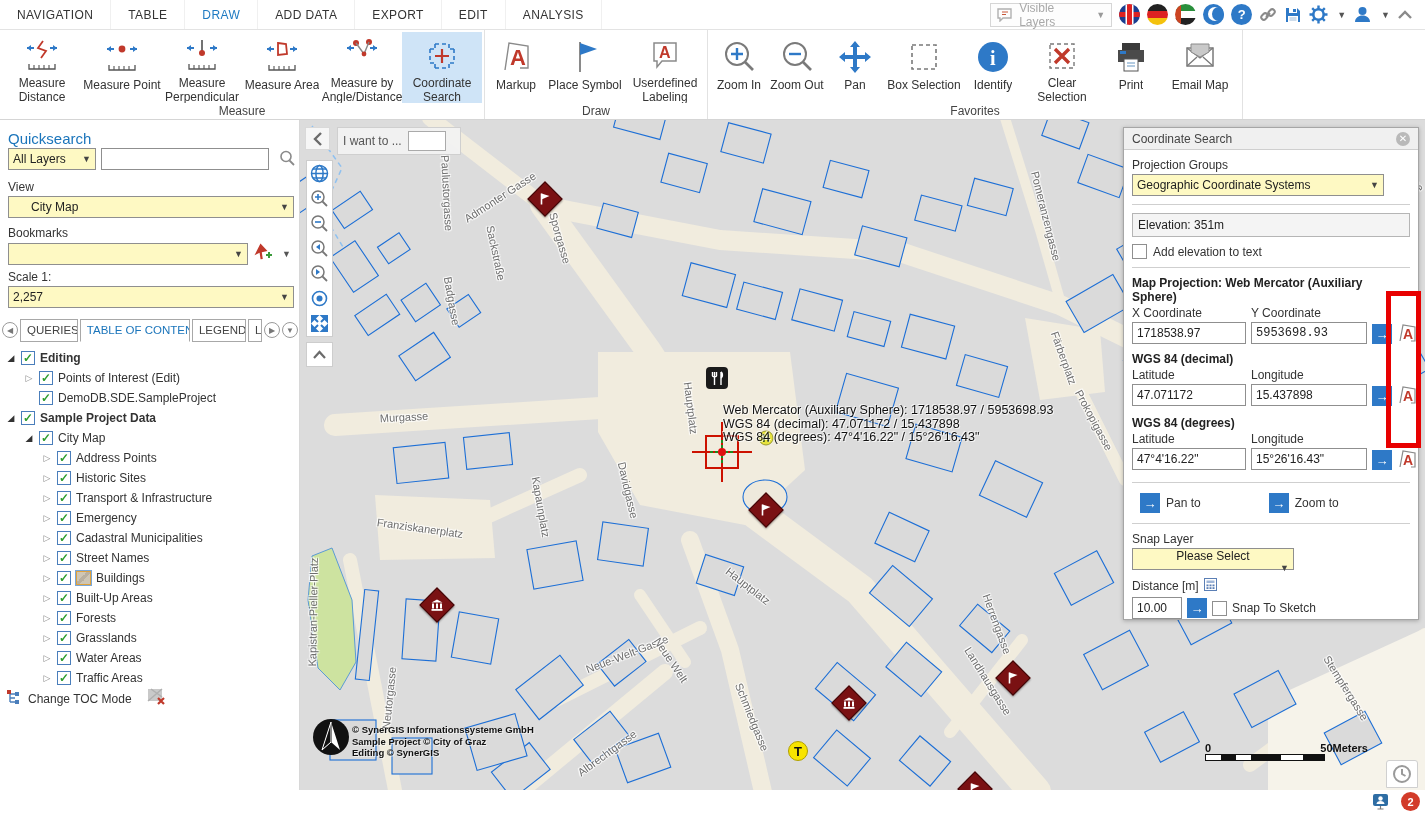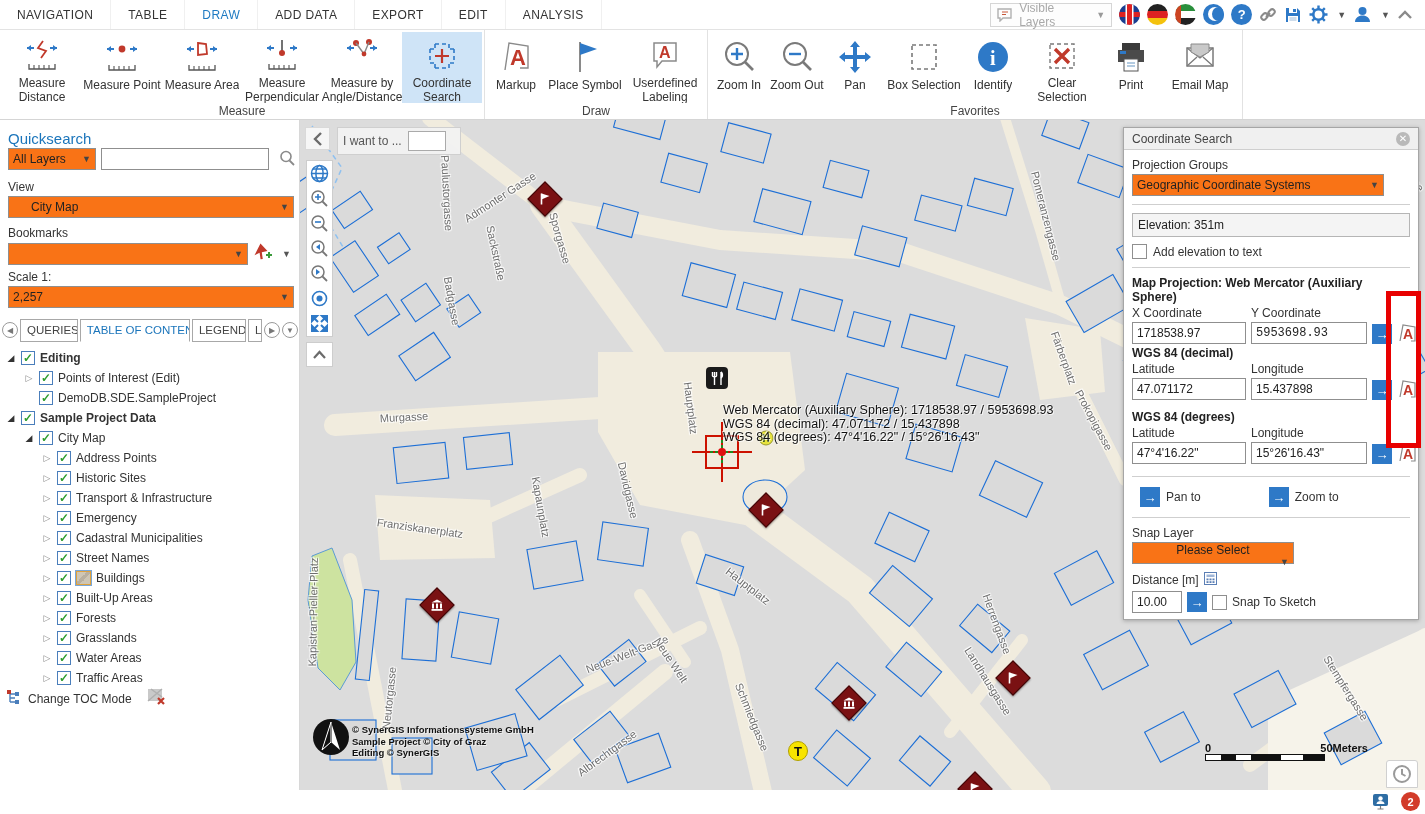--- a/index.html
+++ b/index.html
@@ -40,21 +40,21 @@
     cursor:default; overflow:hidden; }
   .rbtn.narrow { width:58px; }
   .rbtn .ric { height:38px; display:flex; align-items:center; justify-content:center; }
   .rbtn .rlabel { text-align:center; line-height:14px; font-size:12px; color:#333; max-height:28px; overflow:hidden; }
   .rbtn.active { background:#cfe4f7; }
 
   
   #sidebar { position:absolute; left:0; top:120px; width:300px; height:670px; background:#fff; border-right:1px solid #d8d8d8; }
   #qs-title { position:absolute; left:8px; top:10px; color:#1b75bb; font-size:15px; }
   .sb-row { position:absolute; display:flex; align-items:center; }
-  .sel { border:1px solid #8f8f8f; background:#f97316; height:22px; display:flex; align-items:center;
+  .sel { border:1px solid #8f8f8f; background:#fef9c3; height:22px; display:flex; align-items:center;
     padding:0 4px; position:relative; color:#222; }
   .sel .sel-caret { margin-left:auto; font-size:9px; color:#444; padding-left:6px; }
   .txt-input { border:1px solid #8f8f8f; background:#fff; height:22px; font-family:inherit; font-size:12px; padding:0 4px; color:#222; }
   .sb-label { color:#333; }
   #toc-tabs { position:absolute; left:2px; top:198px; width:296px; height:24px; display:flex; align-items:center; gap:2px; }
   .tab { border:1px solid #a8a8a8; background:#fff; height:23px; display:flex; align-items:center;
     padding:0 6px; font-size:11.5px; color:#444; white-space:nowrap; overflow:hidden; }
   .tab.active { color:#1b75bb; border-bottom-color:#fff; }
   .tab-nav { width:16px; height:16px; border-radius:50%; border:1px solid #9a9a9a; color:#777; font-size:8px;
     display:flex; align-items:center; justify-content:center; flex:0 0 auto; background:#fff; }
@@ -235,39 +235,39 @@
             <path d="M9 26v4M14 26v4M19 26v4M24 26v4" stroke="#555" stroke-width="1.1"></path>
           </svg>
         </span>
     <span class="rlabel">Measure Point</span>
       </div>
       <div class="rbtn">
         <span class="ric">
           <svg width="34" height="34" viewBox="0 0 34 34">
             <path d="M2 9h7M25 9h7" stroke="#2e79c7" stroke-width="1.8"></path>
             <path d="M2 9l4-3v6zM32 9l-4-3v6z" fill="#2e79c7"></path>
-            <path d="M13 3l8 1 1 10-9 1z" fill="none" stroke="#c0392b" stroke-width="1.8"></path>
-            <path d="M4 25v5h26v-5" fill="none" stroke="#555" stroke-width="1.3"></path>
-            <path d="M9 26v4M14 26v4M19 26v4M24 26v4" stroke="#555" stroke-width="1.1"></path>
-          </svg>
-        </span>
-    <span class="rlabel">Measure Area</span>
-      </div>
-      <div class="rbtn">
-        <span class="ric">
-          <svg width="34" height="34" viewBox="0 0 34 34">
-            <path d="M2 9h7M25 9h7" stroke="#2e79c7" stroke-width="1.8"></path>
-            <path d="M2 9l4-3v6zM32 9l-4-3v6z" fill="#2e79c7"></path>
             <path d="M17 1v15" stroke="#444" stroke-width="1.5"></path>
             <circle cx="17" cy="14" r="3" fill="#c0392b"></circle>
             <path d="M4 25v5h26v-5" fill="none" stroke="#555" stroke-width="1.3"></path>
             <path d="M9 26v4M14 26v4M19 26v4M24 26v4" stroke="#555" stroke-width="1.1"></path>
           </svg>
         </span>
     <span class="rlabel">Measure Perpendicular</span>
+      </div>
+      <div class="rbtn">
+        <span class="ric">
+          <svg width="34" height="34" viewBox="0 0 34 34">
+            <path d="M2 9h7M25 9h7" stroke="#2e79c7" stroke-width="1.8"></path>
+            <path d="M2 9l4-3v6zM32 9l-4-3v6z" fill="#2e79c7"></path>
+            <path d="M13 3l8 1 1 10-9 1z" fill="none" stroke="#c0392b" stroke-width="1.8"></path>
+            <path d="M4 25v5h26v-5" fill="none" stroke="#555" stroke-width="1.3"></path>
+            <path d="M9 26v4M14 26v4M19 26v4M24 26v4" stroke="#555" stroke-width="1.1"></path>
+          </svg>
+        </span>
+    <span class="rlabel">Measure Area</span>
       </div>
       <div class="rbtn">
         <span class="ric">
           <svg width="34" height="34" viewBox="0 0 34 34">
             <path d="M2 9h7M25 9h7" stroke="#2e79c7" stroke-width="1.8"></path>
             <path d="M2 9l4-3v6zM32 9l-4-3v6z" fill="#2e79c7"></path>
             <circle cx="11" cy="4" r="3" fill="#c0392b"></circle>
             <circle cx="24" cy="3" r="3" fill="#c0392b"></circle>
             <path d="M11 4l8 11 5-12" fill="none" stroke="#888" stroke-width="1.4"></path>
             <circle cx="19" cy="15" r="2.4" fill="#c0392b"></circle>
@@ -931,21 +931,21 @@
         <input class="txt-input" style="width: 116px; font-family: Liberation Mono, monospace;" value="5953698.93">
       </div>
       <span class="blue-btn">→</span>
       <span class="a-icon">
         <svg width="22" height="22" viewBox="0 0 22 22">
             <path d="M3 19 6 3l12 2v14h-4" fill="none" stroke="#8a8a8a" stroke-width="1.2"></path>
             <text x="6" y="17" font-size="14" font-weight="bold" fill="#c0392b" font-family="Liberation Sans, sans-serif">A</text>
           </svg>
       </span>
     </div>
-    <div class="cp-bold" style="margin-top:2px;">WGS 84 (decimal)</div>
+    <div class="cp-bold" style="margin-top:8px;">WGS 84 (decimal)</div>
     <div class="cp-row">
       <div class="cp-col">
         <span class="cp-label">Latitude</span>
         <input class="txt-input" style="width: 114px;" value="47.071172">
       </div>
       <div class="cp-col">
         <span class="cp-label">Longitude</span>
         <input class="txt-input" style="width: 116px;" value="15.437898">
       </div>
       <span class="blue-btn">→</span>

